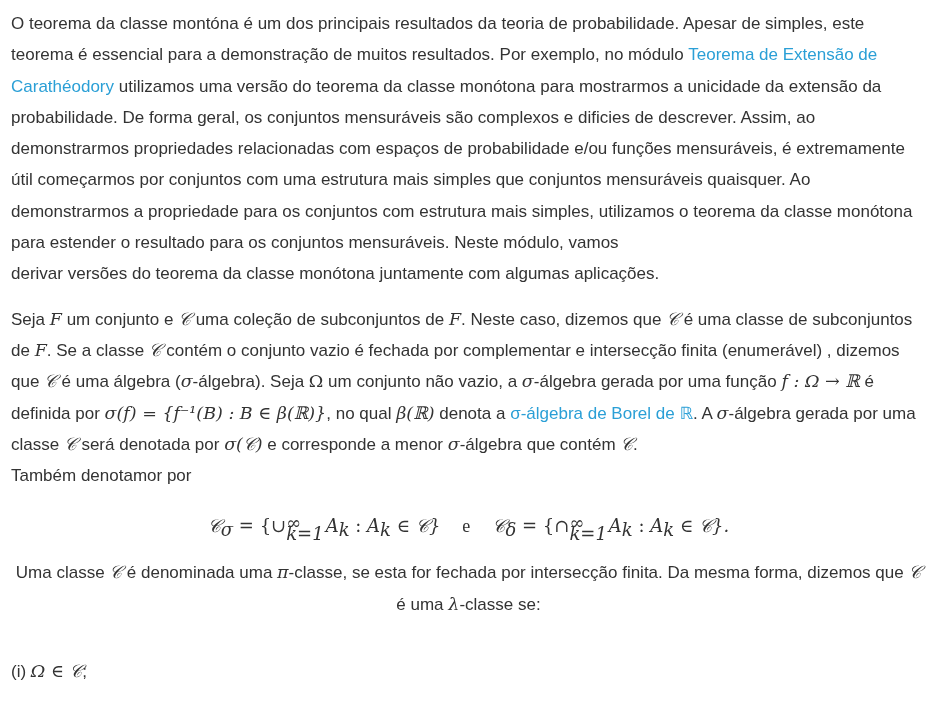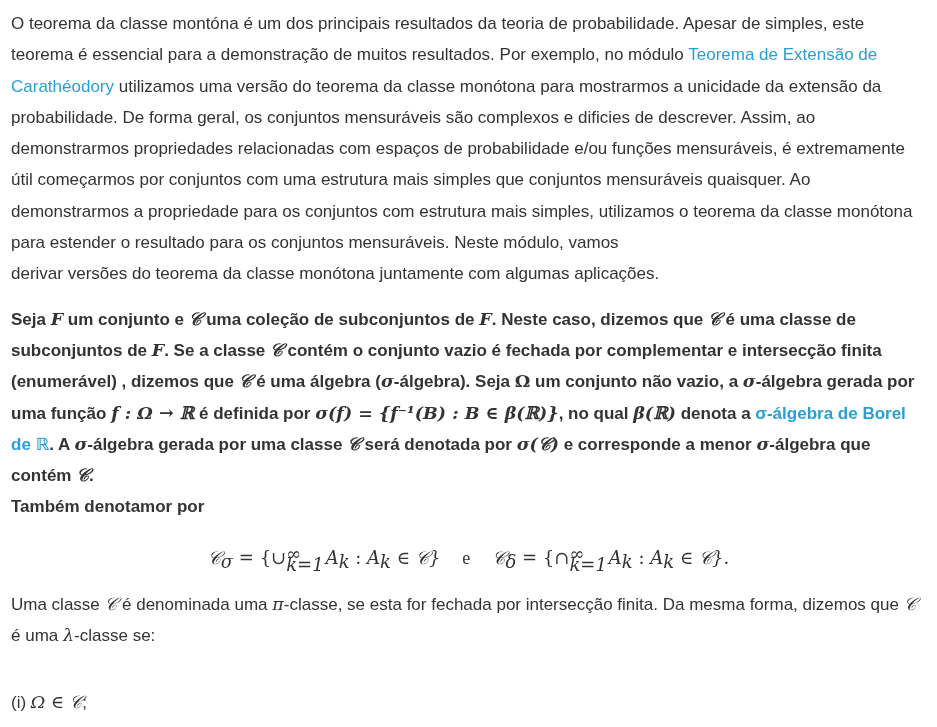--- a/index.html
+++ b/index.html
@@ -4,32 +4,32 @@
 <style>
   html, body { margin: 0; padding: 0; background: #ffffff; }
   body {
     width: 937px; height: 727px; overflow: hidden;
     font-family: "Liberation Sans", "DejaVu Sans", sans-serif;
     font-size: 17px; color: #333333;
   }
   .page { position: relative; padding: 8px 11px 0 11px; }
   p { margin: 0; line-height: 31.3px; }
   .p1 { margin-bottom: 14px; }
-  .p2 { margin-bottom: 0; font-weight: bold; }
+  .p2 { margin-bottom: 0; }
   .a { color: #2a9fd6; text-decoration: none; cursor: pointer; }
   .m { font-family: "DejaVu Serif", "Liberation Serif", serif; font-style: italic; font-size: 17.5px; }
   .mu { font-family: "DejaVu Serif", "Liberation Serif", serif; font-style: normal; font-size: 17.5px; }
   .cal { font-family: "DejaVu Serif", serif; font-style: italic; font-size: 17.5px; }
   .display { text-align: center; height: 62px; line-height: 62px; margin: 4px 0 0 0; }
   .display .m, .display .mu, .display .cal { font-size: 18px; }
   .e { font-family: "Liberation Serif", serif; font-style: normal; padding: 0 22px; font-size: 18px; }
   sub, sup { font-size: 11px; line-height: 0; }
   .supsub { display: inline-block; vertical-align: middle; line-height: 11px; font-size: 11px; text-align: left; margin-right: 2px; }
   .supsub span { display: block; }
-  .p3 { margin-bottom: 8px; }
+  .p3 { margin-bottom: 8px; text-align: center; }
   .item { margin-bottom: 16px; line-height: 31px; margin-top: 36px; }
 </style>
 </head>
 <body>
 
 <div class="page">
 
   <p class="p1"><span> O teorema da classe montóna é um dos principais resultados da teoria de probabilidade. Apesar de simples, este teorema é essencial para a demonstração de muitos resultados.  Por exemplo, no módulo </span><a class="a">Teorema de Extensão de Carathéodory</a><span> utilizamos uma versão do teorema da classe monótona para mostrarmos a unicidade da extensão da probabilidade. De forma geral, os conjuntos mensuráveis são complexos e dificies de descrever. Assim, ao demonstrarmos propriedades relacionadas com espaços de probabilidade e/ou funções mensuráveis, é extremamente útil começarmos por conjuntos com uma estrutura mais simples que conjuntos mensuráveis quaisquer. Ao demonstrarmos a propriedade para os conjuntos com estrutura mais simples, utilizamos o teorema da classe monótona para estender o resultado para os  conjuntos mensuráveis.  Neste módulo, vamos</span><br><span> derivar versões do teorema da classe monótona juntamente com algumas aplicações.</span></p>
 
   <p class="p2"><span>Seja </span><span class="m">F</span><span> um conjunto e </span><span class="cal">𝒞</span><span> uma coleção de subconjuntos de </span><span class="m">F</span><span>. Neste caso, dizemos que </span><span class="cal">𝒞</span><span> é uma classe de subconjuntos de </span><span class="m">F</span><span>. Se a classe </span><span class="cal">𝒞</span><span> contém o conjunto vazio é fechada por complementar e intersecção finita (enumerável) , dizemos que </span><span class="cal">𝒞</span><span> é uma álgebra (</span><span class="m">σ</span><span>-álgebra). Seja </span><span class="mu">Ω</span><span> um conjunto não vazio,  a </span><span class="m">σ</span><span>-álgebra gerada por uma função </span><span class="m">f : Ω → ℝ</span><span> é definida por </span><span class="m">σ(f) = {f⁻¹(B) : B ∈ β(ℝ)}</span><span>, no qual </span><span class="m">β(ℝ)</span><span> denota a </span><a class="a">σ-álgebra de Borel de ℝ</a><span>.  A </span><span class="m">σ</span><span>-álgebra gerada por uma classe </span><span class="cal">𝒞</span><span> será denotada por </span><span class="m">σ(𝒞)</span><span> e corresponde a menor </span><span class="m">σ</span><span>-álgebra que contém </span><span class="cal">𝒞</span><span>.</span><br><span>Também denotamor por</span></p>

